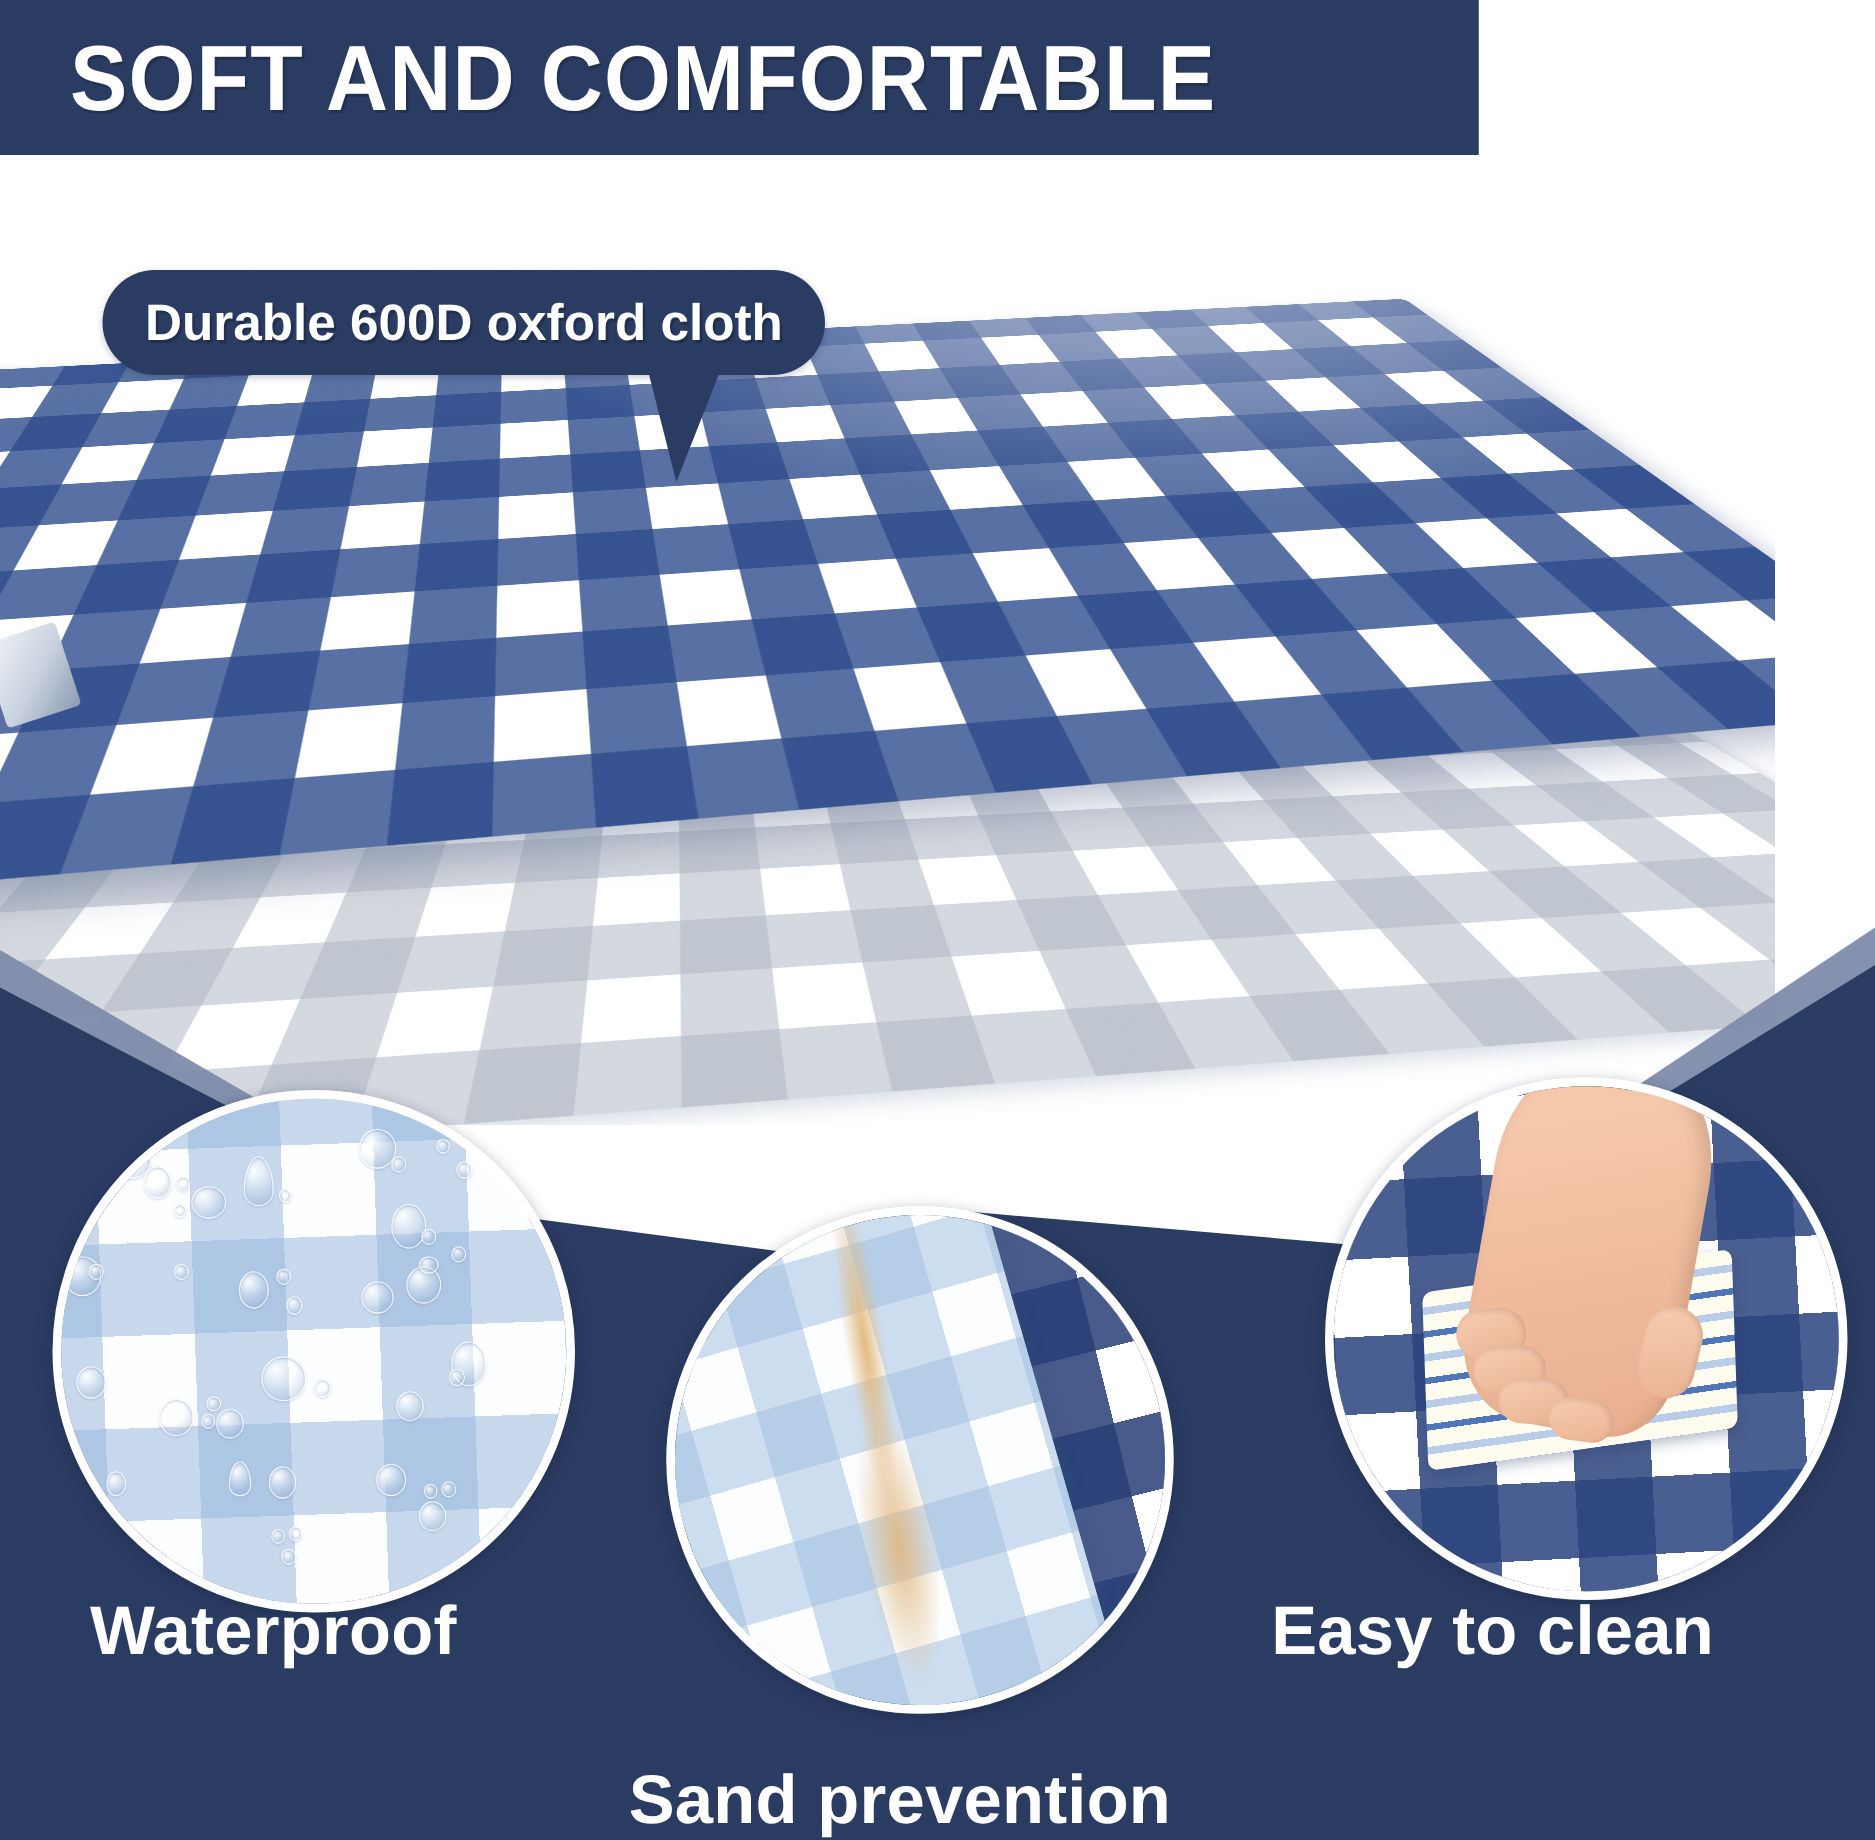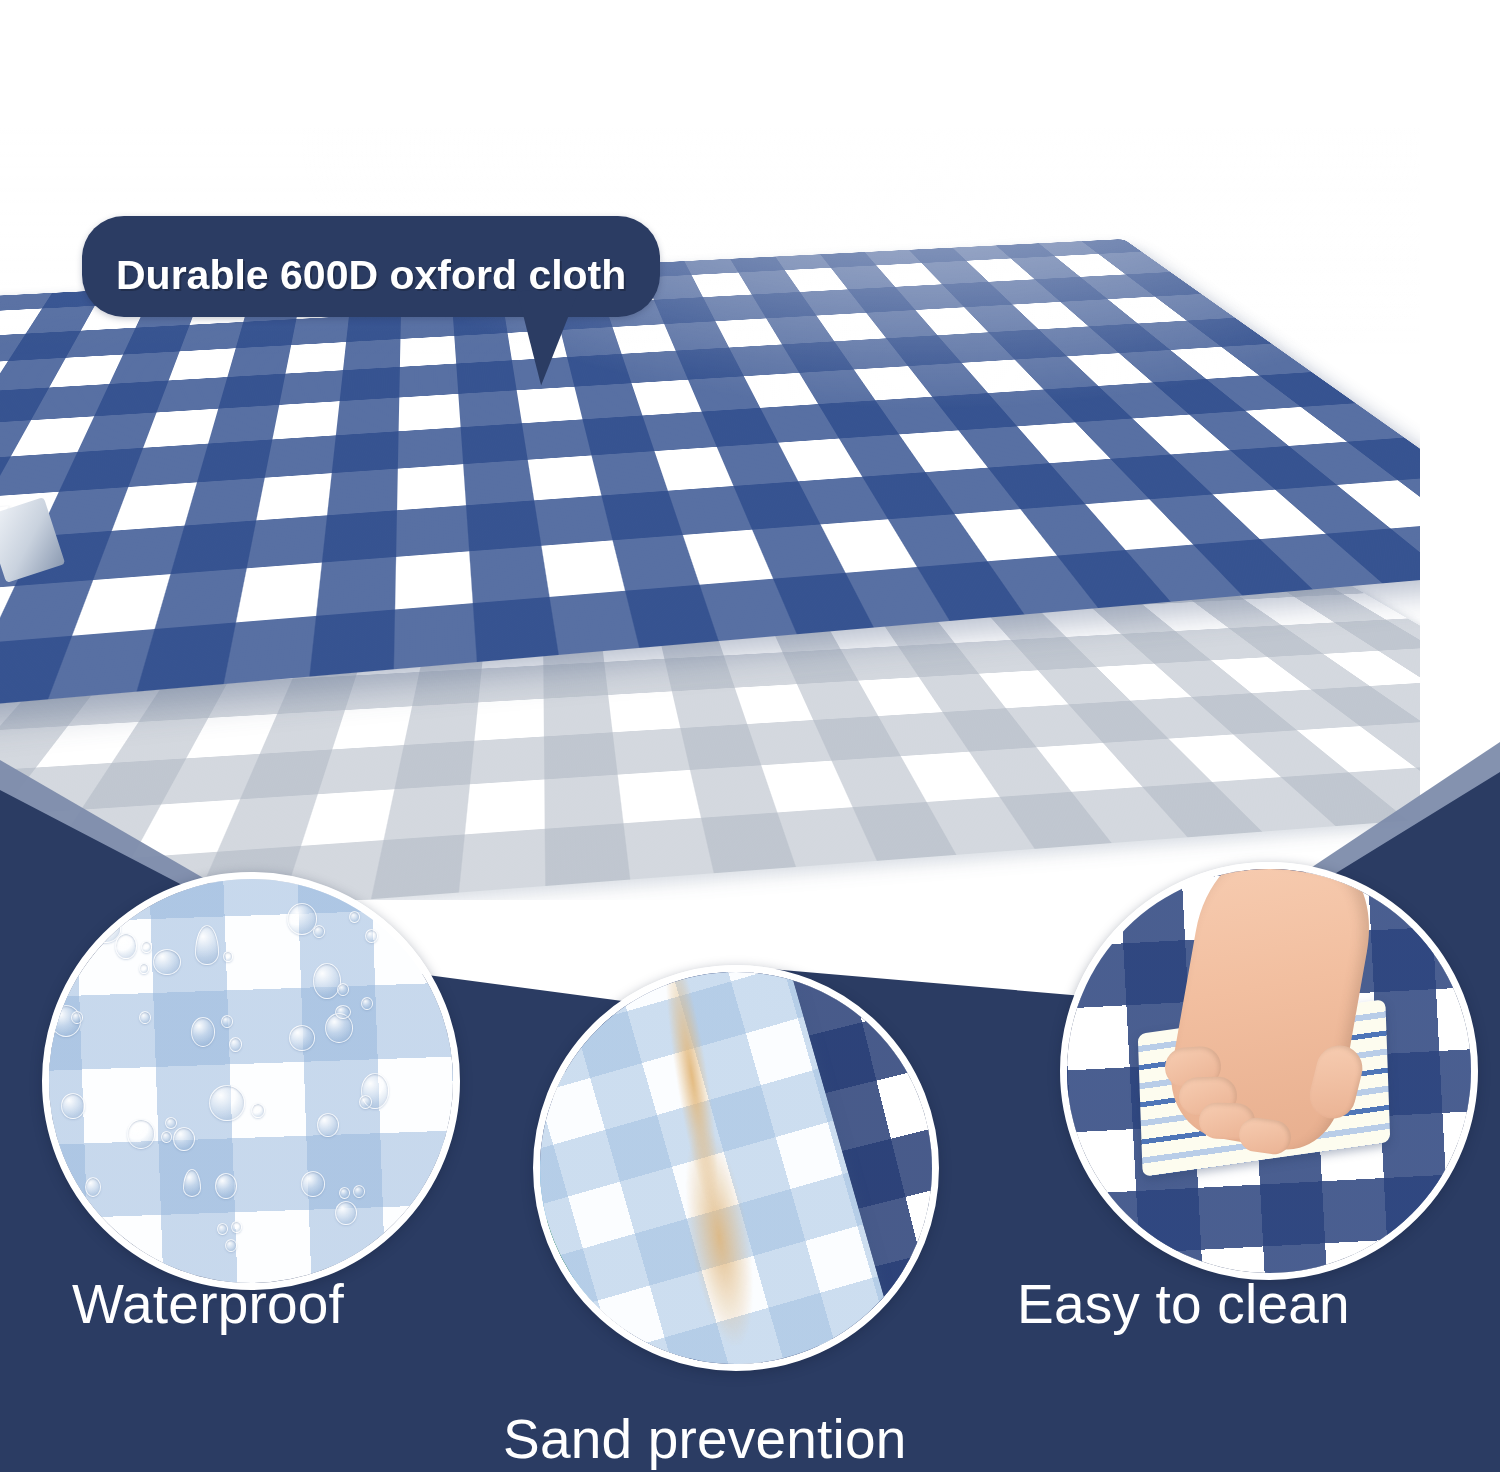--- a/index.html
+++ b/index.html
@@ -152,21 +152,21 @@
     white-space: nowrap;
     display: flex;
     align-items: center;
     text-shadow: 2px 2px 0 rgba(0,0,0,0.22);
     box-shadow: 0 2px 6px rgba(30,45,75,0.25);
   }
   #callout-oxford {
     left: 82px;
     top: 216px;
     height: 84px;
-    padding: 17px 34px 0 34px;
+    padding: 0 34px 0 34px;
     font-size: 41px;
   }
   #callout-oxford .tail {
     position: absolute;
     left: 440px;
     top: 72px;
     width: 0; height: 0;
     border-left: 14px solid transparent;
     border-right: 50px solid transparent;
     border-top: 96px solid var(--navy, #2b3c63);
@@ -200,21 +200,21 @@
     position: absolute;
     border-radius: 50%;
     border: 7px solid #ffffff;
     overflow: hidden;
     box-shadow: 0 3px 12px rgba(20,32,58,0.35);
   }
   .feature .caption {
     position: absolute;
     color: #ffffff;
     font-size: 55px;
-    font-weight: normal;
+    font-weight: bold;
     white-space: nowrap;
     letter-spacing: 0.2px;
   }
 
   
   #fc-waterproof {
     left: 42px; top: 872px;
     width: 404px; height: 404px;
   }
   .gingham-pale {
@@ -378,20 +378,23 @@
   </div>
 
   <svg id="navy-panel" viewBox="0 0 1500 1472" preserveAspectRatio="none">
 
     <polygon points="0,760 250,905 250,975 0,830" fill="#7d8cab" opacity="0.95"></polygon>
     <polygon points="1500,742 1255,905 1255,975 1500,812" fill="#7d8cab" opacity="0.95"></polygon>
 
     <polygon points="0,790 330,962 690,1010 760,968 1130,1000 1500,772 1500,1472 0,1472" fill="#2b3c63"></polygon>
   </svg>
 
+  <div id="header-banner">
+    <div id="header-title">SOFT AND COMFORTABLE</div>
+  </div>
 
   <div class="callout" id="callout-oxford">
     <span class="tail"></span>
     <span class="label">Durable 600D oxford cloth</span>
   </div>
 
 
   <div class="feature">
     <div class="circle" id="fc-waterproof">
       <div class="gingham-pale"></div>

